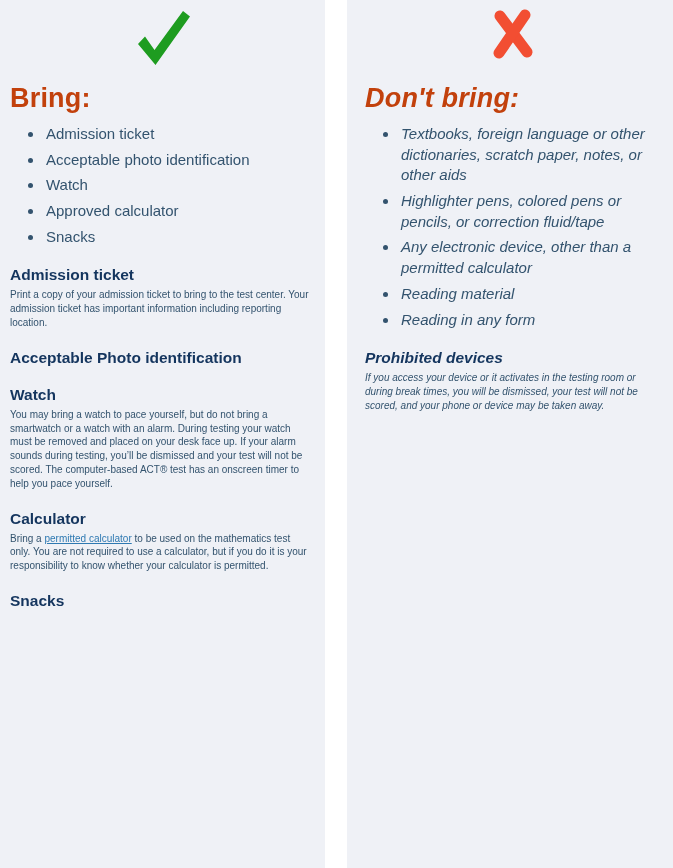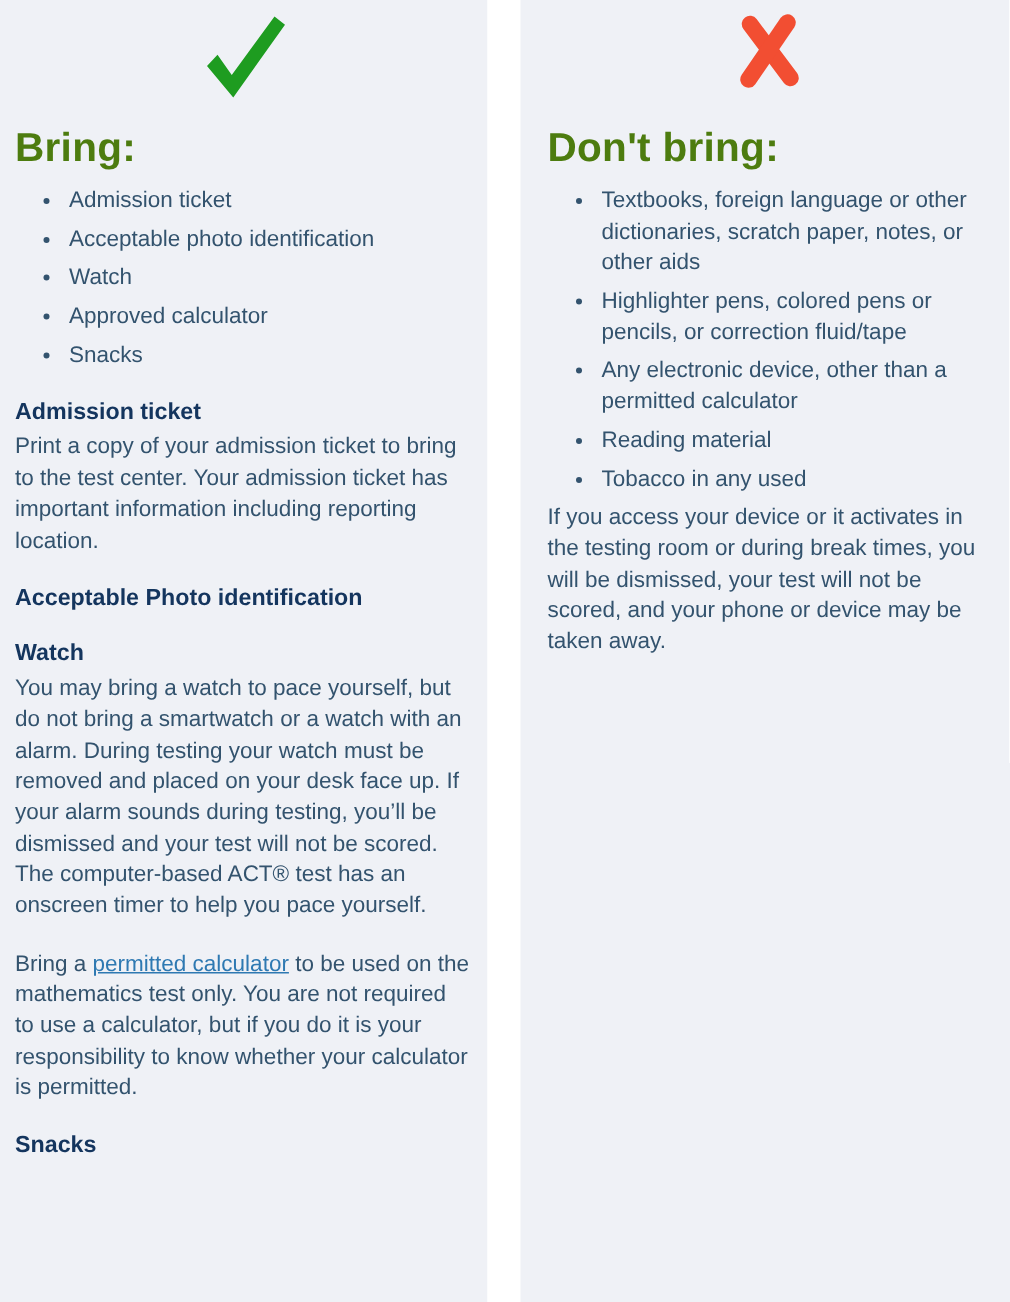--- a/index.html
+++ b/index.html
@@ -10,49 +10,49 @@
   }
   .columns { display: flex; width: 673px; height: 868px; }
   .gutter { width: 22px; background: #ffffff; flex: 0 0 22px; }
   .card {
     background: #eff1f6;
     box-sizing: border-box;
     height: 868px;
     overflow: hidden;
   }
   .card.left  { width: 325px; flex: 0 0 325px; padding: 0 12px 16px 10px; }
-  .card.right { width: 326px; flex: 0 0 326px; padding: 0 12px 16px 18px; }
+  .card.right { width: 326px; flex: 0 0 326px; padding: 0 12px 16px 18px; font-style: italic; }
 
   .icon-row { text-align: center; padding-top: 9px; height: 62px; box-sizing: content-box; }
   .icon-row svg { display: inline-block; }
 
   h2.col-title {
     margin: 12px 0 10px 0;
     font-size: 27px;
     font-weight: bold;
-    color: #4d7c0f;
+    color: #c2410c;
     letter-spacing: 0.2px;
   }
   ul.bullets {
     margin: 0 0 4px 0;
     padding-left: 34px;
     color: #33536e;
     font-size: 15px;
     line-height: 1.38;
   }
   ul.bullets li { margin-bottom: 5px; padding-left: 2px; }
   h3.sec-heading {
     margin: 19px 0 4px 0;
     font-size: 15.5px;
     font-weight: bold;
     color: #14355e;
   }
   p.body-text {
     margin: 0 0 18px 0;
-    font-size: 15px;
+    font-size: 10px;
     line-height: 1.38;
     color: #33536e;
   }
   p.body-text:last-child { margin-bottom: 0; }
   a.inline-link {
     color: #2e79b2;
     text-decoration: underline;
     cursor: pointer;
   }
 </style>
@@ -79,20 +79,21 @@
     </ul>
 
     <h3 class="sec-heading">Admission ticket</h3>
     <p class="body-text">Print a copy of your admission ticket to bring to the test center. Your admission ticket has important information including reporting location.</p>
 
     <h3 class="sec-heading">Acceptable Photo identification</h3>
 
     <h3 class="sec-heading">Watch</h3>
     <p class="body-text">You may bring a watch to pace yourself, but do not bring a smartwatch or a watch with an alarm. During testing your watch must be removed and placed on your desk face up. If your alarm sounds during testing, you’ll be dismissed and your test will not be scored. The computer-based ACT® test has an onscreen timer to help you pace yourself.</p>
 
+    <h3 class="sec-heading">Calculator</h3>
     <p class="body-text"><span>Bring a </span><a class="inline-link" href="#">permitted calculator</a><span> to be used on the mathematics test only. You are not required to use a calculator, but if you do it is your responsibility to know whether your calculator is permitted.</span></p>
 
     <h3 class="sec-heading">Snacks</h3>
 
   </div>
 
   <div class="gutter"></div>
 
   <div class="card right">
     <div class="icon-row">
@@ -102,19 +103,20 @@
       </svg>
     </div>
 
     <h2 class="col-title">Don't bring:</h2>
 
     <ul class="bullets">
       <li>Textbooks, foreign language or other dictionaries, scratch paper, notes, or other aids</li>
       <li>Highlighter pens, colored pens or pencils, or correction fluid/tape</li>
       <li>Any electronic device, other than a permitted calculator</li>
       <li>Reading material</li>
-      <li>Tobacco in any used</li>
+      <li>Reading in any form</li>
     </ul>
 
+    <h3 class="sec-heading">Prohibited devices</h3>
     <p class="body-text">If you access your device or it activates in the testing room or during break times, you will be dismissed, your test will not be scored, and your phone or device may be taken away.</p>
   </div>
 
 </div>
 
 </body></html>

